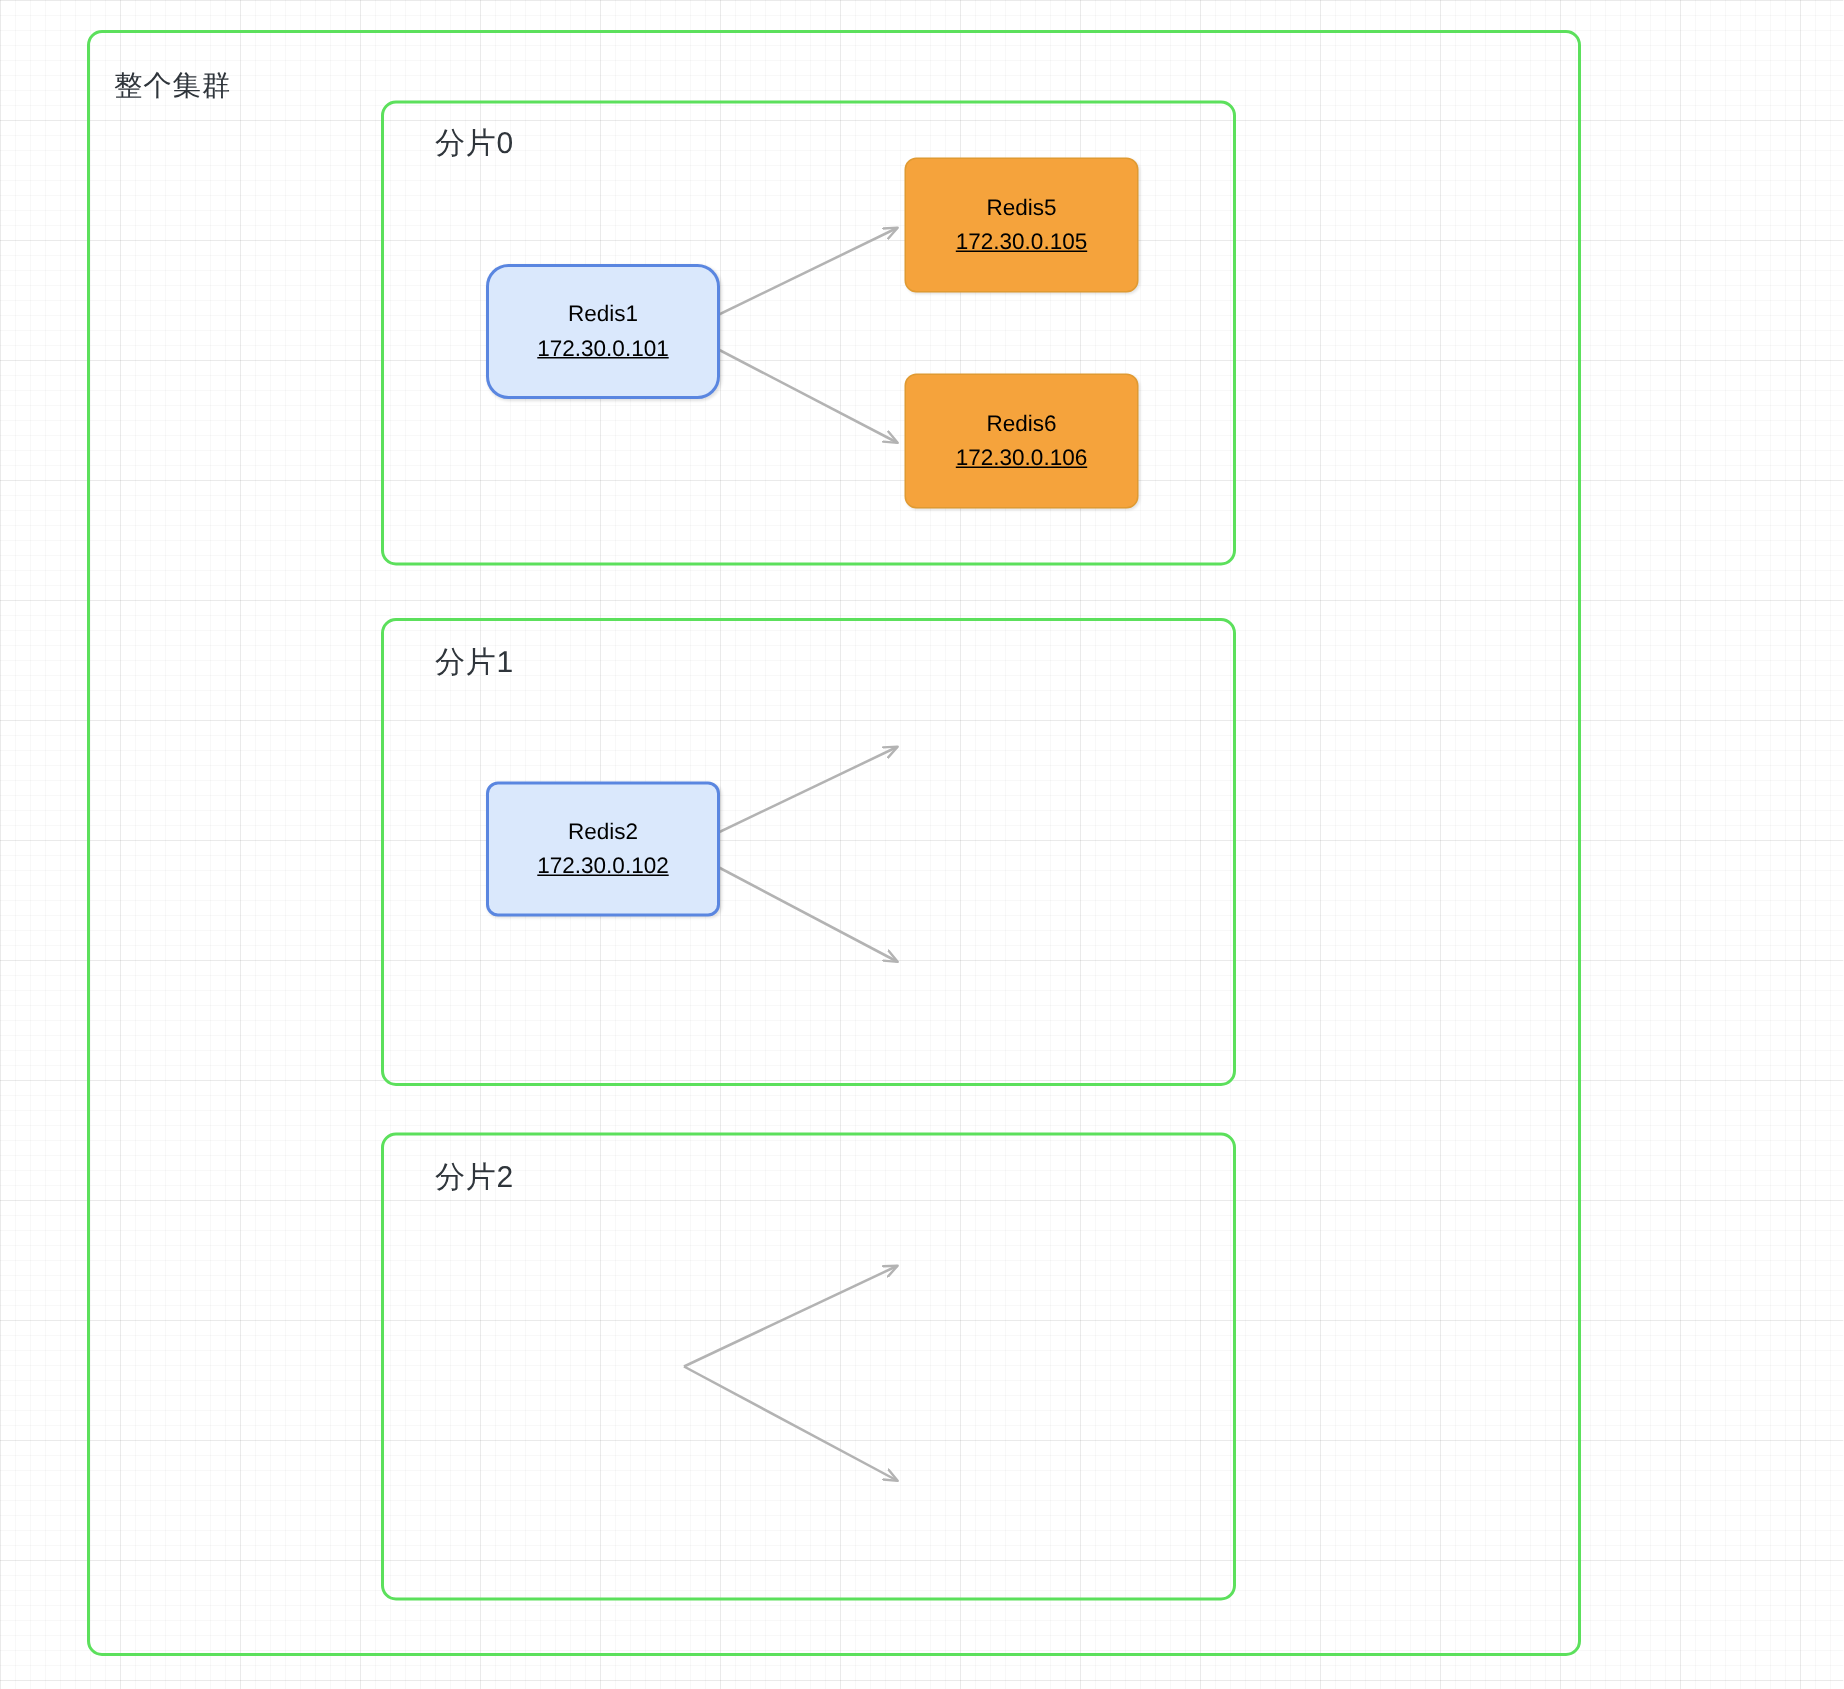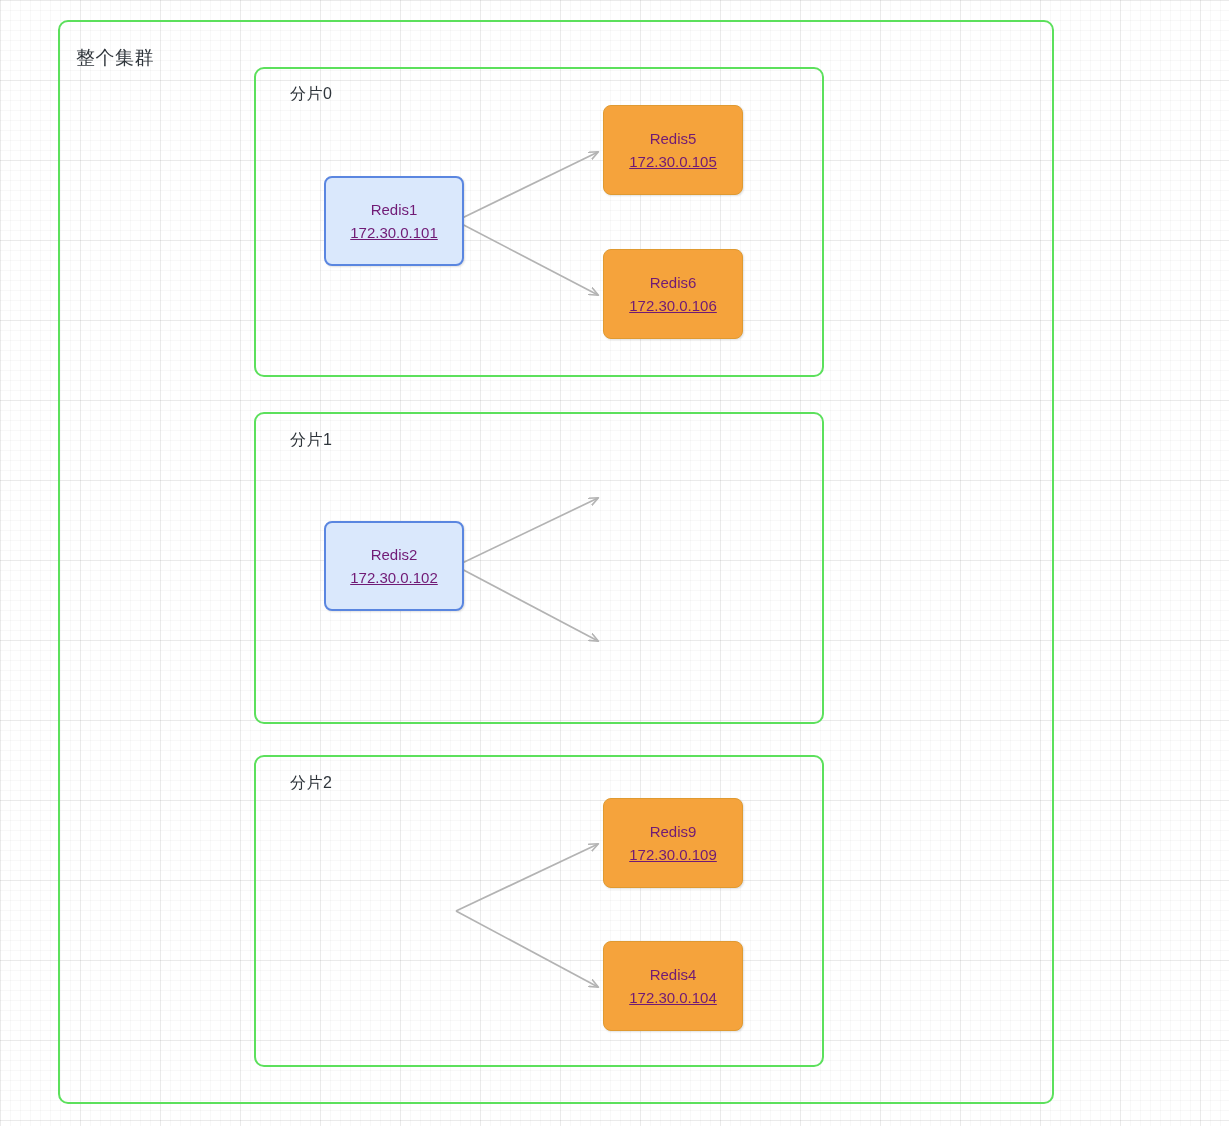--- a/index.html
+++ b/index.html
@@ -44,60 +44,60 @@
     width: 570px;
   }
   #shard-0 { top: 67px;  height: 310px; }
   #shard-1 { top: 412px; height: 312px; }
   #shard-2 { top: 755px; height: 312px; }
 
   
   .box-label {
     position: absolute;
     color: #2f353b;
-    font-size: 16px;
+    font-size: 20px;
     line-height: 1.2;
     white-space: nowrap;
     letter-spacing: 0.5px;
   }
   #cluster-label { left: 76px;  top: 47px; font-size: 19px; }
   #shard-0-label { left: 290px; top: 84px; }
   #shard-1-label { left: 290px; top: 430px; }
   #shard-2-label { left: 290px; top: 773px; }
 
   
   .node {
     position: absolute;
     box-sizing: border-box;
-    width: 140px;
+    width: 156px;
     height: 90px;
     border-radius: 8px;
     display: flex;
     flex-direction: column;
     align-items: center;
     justify-content: center;
     font-size: 15px;
     line-height: 1.55;
-    color: #701a75;
+    color: #000000;
     text-align: center;
     box-shadow: 1px 1px 2px rgba(0,0,0,0.12);
   }
   .node.master {
     background: #dae8fc;
     border: 2px solid #5a86e0;
   }
   .node.replica {
     background: #f5a33c;
     border: 1px solid #e09a31;
   }
   .node .node-name { display: block; }
   .node .node-ip   { display: block; text-decoration: underline; }
 
   
-  #node-redis1 { left: 324px; top: 176px; }
+  #node-redis1 { left: 324px; top: 176px; border-radius: 15px; }
   #node-redis2 { left: 324px; top: 521px; }
   #node-redis3 { left: 324px; top: 866px; }
   
   #node-redis5 { left: 603px; top: 105px; }
   #node-redis6 { left: 603px; top: 249px; }
   #node-redis7 { left: 603px; top: 452px; }
   #node-redis8 { left: 603px; top: 595px; }
   #node-redis9 { left: 603px; top: 798px; }
   #node-redis4 { left: 603px; top: 941px; }
 
@@ -155,22 +155,14 @@
   <div id="shard-1-label" class="box-label">分片1</div>
 
   <div id="node-redis2" class="node master">
     <span class="node-name">Redis2</span>
     <span class="node-ip">172.30.0.102</span>
   </div>
 
   <div id="shard-2" class="container-box shard-container"></div>
   <div id="shard-2-label" class="box-label">分片2</div>
 
-  <div id="node-redis9" class="node replica">
-    <span class="node-name">Redis9</span>
-    <span class="node-ip">172.30.0.109</span>
-  </div>
-  <div id="node-redis4" class="node replica">
-    <span class="node-name">Redis4</span>
-    <span class="node-ip">172.30.0.104</span>
-  </div>
 
 </div>
 
 </body></html>

